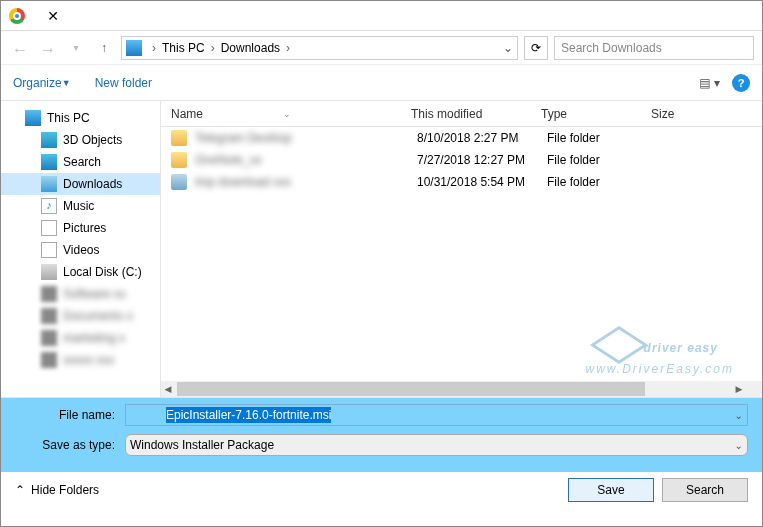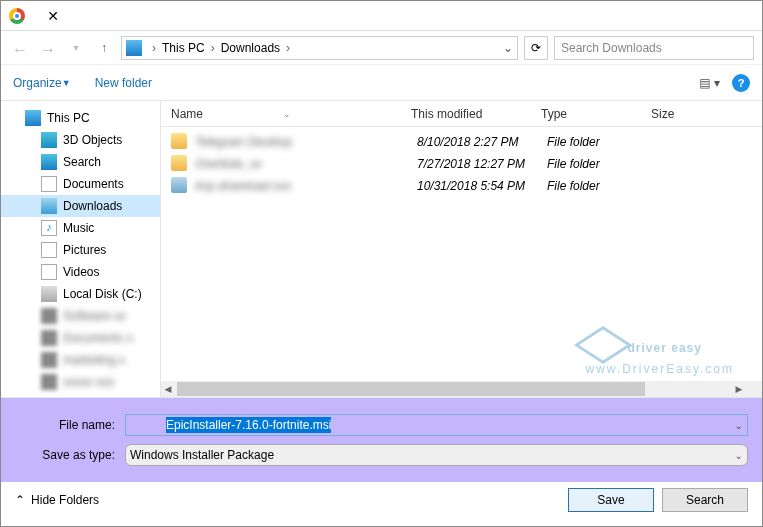--- a/index.html
+++ b/index.html
@@ -46,32 +46,32 @@
 .ico-disk { background: linear-gradient(#ddd,#aaa); }
 .blurred-text { filter: blur(3px); color: #666; }
 .blurred-ico { filter: blur(2px); background: #888; }
 
 .filelist { flex: 1; position: relative; }
 .flhead { height: 26px; display: flex; border-bottom: 1px solid #e5e5e5; align-items: center; color: #333; }
 .col-name { width: 250px; padding-left: 10px; display:flex; align-items:center; gap:80px; }
 .col-date { width: 130px; }
 .col-type { width: 110px; }
 .col-size { width: 60px; }
-.flrow { height: 22px; display: flex; align-items: flex-end; font-style: italic; }
+.flrow { height: 22px; display: flex; align-items: center; }
 .flrow .rico { width: 16px; height: 16px; background: linear-gradient(#fce38a,#f0b54a); margin: 0 8px 0 10px; border-radius: 2px; }
 .flrow .rname { width: 222px; }
 .hscroll { position: absolute; bottom: 0; left: 0; right: 16px; height: 16px; background: #f0f0f0; display:flex; align-items:center; }
 .hscroll .thumb { width: 80%; height: 14px; background: #ccc; margin-left: 2px; }
 .vscroll-arrow { position:absolute; bottom:0; right:0; width:16px; height:16px; background:#f0f0f0; color:#666; font-size:9px; display:flex; align-items:center; justify-content:center; }
 
-.watermark { position: absolute; right: 28px; bottom: 150px; color: #a7cde4; font-size: 28px; font-weight: 600; letter-spacing: 1px; pointer-events: none; opacity: 0.9; text-align:left; }
+.watermark { position: absolute; right: 28px; bottom: 150px; color: #a7cde4; font-size: 28px; font-style: italic; font-weight: 600; letter-spacing: 1px; pointer-events: none; opacity: 0.9; text-align:center; }
 .watermark .sub { font-size: 12px; font-weight: normal; letter-spacing: 2px; display:block; }
 .wm-cube { display:inline-block; width: 34px; height: 34px; border:3px solid #a7cde4; transform: rotate(45deg) skew(-12deg,-12deg); margin-right:8px; vertical-align:middle; }
 
-.bottom { border-top: 1px solid #e5e5e5; padding: 16px 14px 8px; background:#c4b5fd; }
+.bottom { border-top: 1px solid #e5e5e5; padding: 6px 14px 8px; background:#7dd3fc; }
 .formrow { display: flex; align-items: center; margin-bottom: 8px; }
 .formrow label { width: 110px; text-align: right; padding-right: 10px; }
 .formrow .field { flex: 1; height: 22px; border: 1px solid #7aaed6; padding: 0 4px; display:flex; align-items:center; position:relative; }
 .formrow .field.sel { border-color:#aaa; background:#efefef;border-radius:6px; }
 .formrow .field .dd { margin-left:auto; color:#555; font-size:10px; }
 .field .selected-text { background:#0078d7; color:#fff; padding: 1px 0; margin-left: 36px; }
 
 .footer { display:flex; align-items:center; padding: 6px 14px 10px; }
 .hide-folders { display:flex; align-items:center; gap:6px; }
 .footer .spacer { flex:1; }
@@ -125,24 +125,20 @@
         <span>This PC</span>
       </div>
     <div class="side-item indent">
         <span class="ico ico-3d"></span>
         <span>3D Objects</span>
       </div>
     <div class="side-item indent">
         <span class="ico ico-desktop"></span>
         <span>Search</span>
       </div>
-    <div class="side-item indent">
-        <span class="ico ico-docs"></span>
-        <span>Documents</span>
-      </div>
     <div class="side-item indent selected">
         <span class="ico ico-down"></span>
         <span>Downloads</span>
       </div>
     <div class="side-item indent">
         <span class="ico ico-music"></span>
         <span>Music</span>
       </div>
     <div class="side-item indent">
         <span class="ico ico-pics"></span>

